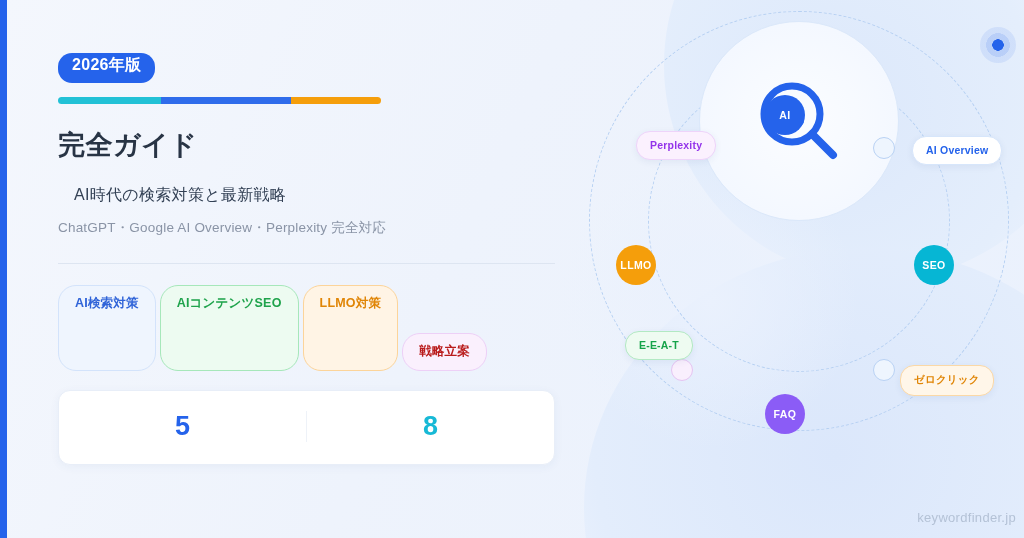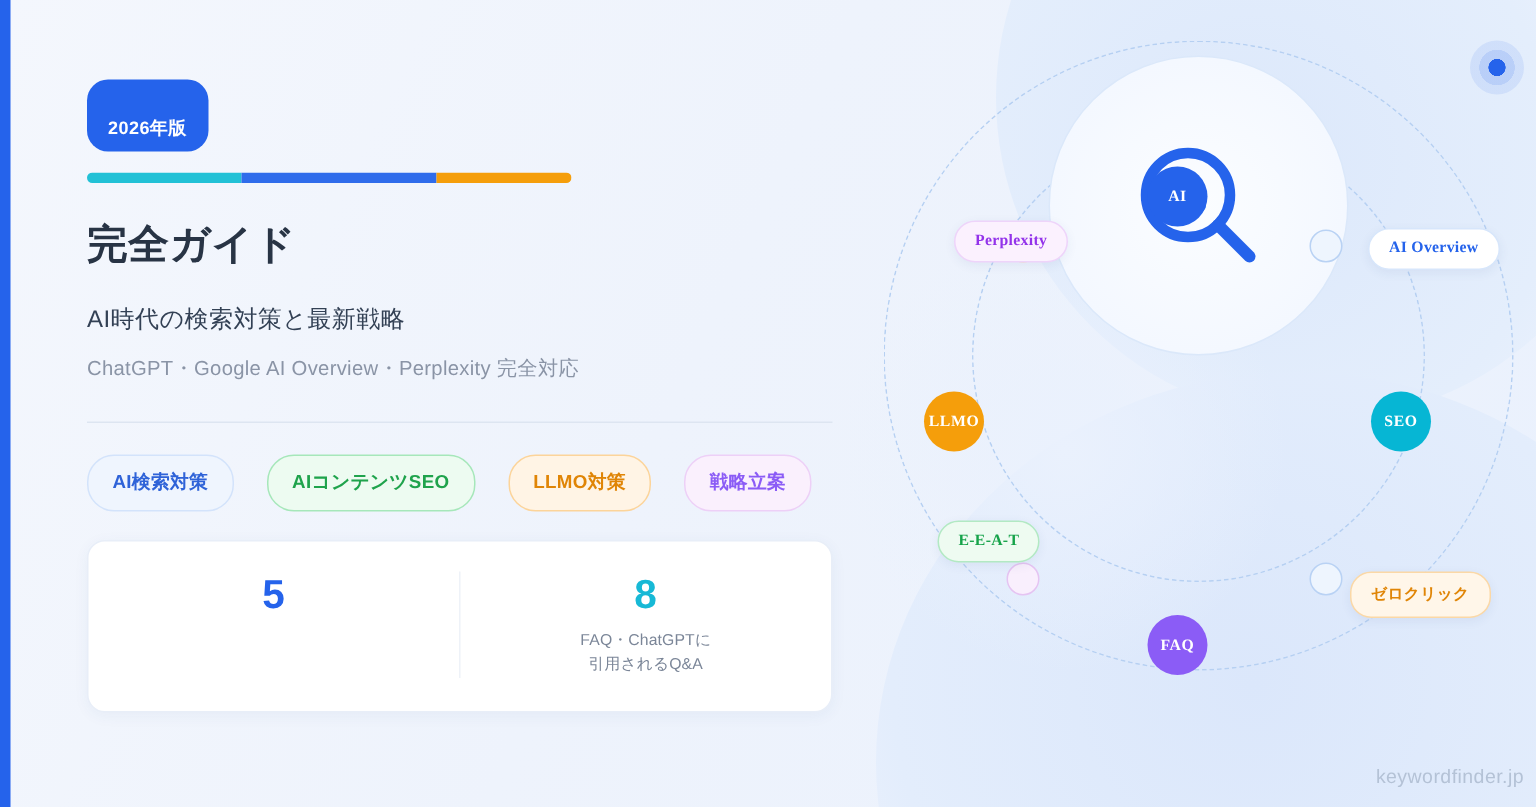--- a/index.html
+++ b/index.html
@@ -76,24 +76,24 @@
     position: absolute;
     left: 58px; top: 0;
     width: 500px; height: 538px;
     z-index: 4;
   }
 
   .year-badge {
     display: inline-block;
     background: #2563eb;
     color: #ffffff;
-    font-size: 12px;
+    font-size: 16px;
     font-weight: bold;
     letter-spacing: 0.3px;
-    padding: 24px 14px 7px;
+    padding: 2px 14px 7px;
     border-radius: 14px;
     margin-top: 53px;
   }
 
   .main-title {
     font-size: 74px;
     line-height: 0.98;
     font-weight: bold;
     color: #1e293b;
     letter-spacing: -1.5px;
@@ -120,55 +120,56 @@
     color: #283445;
     margin-top: 23px;
     letter-spacing: 0.5px;
   }
 
   .lede {
     font-size: 16px;
     color: #334155;
     margin-top: 22px;
     letter-spacing: 0.3px;
+    margin-left: 16px;
   }
 
   .lede-small {
     font-size: 13.5px;
     color: #8a94a6;
     margin-top: 13px;
     letter-spacing: 0.2px;
   }
 
   .hr-rule {
     width: 497px;
     height: 1px;
     background: #dde5f1;
     margin-top: 26px;
   }
 
   
   .tag-row {
     display: flex;
-    gap: 22px;
+    gap: 4px;
     margin-top: 21px;
   }
   .tag {
     font-size: 12.5px;
     font-weight: bold;
     padding: 9px 16px 10px;
     border-radius: 18px;
     border: 1px solid transparent;
     white-space: nowrap;
     letter-spacing: 0.2px;
   }
   .tag-blue   { background: #eff5fe; border-color: #d3e3fb; color: #2f63d8; }
   .tag-green  { background: #edfbf1; border-color: #a6e7ba; color: #1fa34c; }
   .tag-orange { background: #fff4e5; border-color: #fcd49a; color: #e08506; }
-  .tag-purple { background: #faf0fd; border-color: #edd0f7; color: #8b5cf6; }
+  .tag-purple { background: #faf0fd; border-color: #edd0f7; color: #b91c1c; margin-top: 48px; }
 
   
   .stats-card {
     width: 497px;
     margin-top: 19px;
     background: #ffffff;
     border-radius: 12px;
     border: 1px solid #e8eef8;
     box-shadow: 0 2px 10px rgba(38,70,130,0.05);
     display: flex;
@@ -192,24 +193,23 @@
     font-size: 10.5px;
     color: #7b8698;
     line-height: 1.5;
     margin-top: 8px;
     letter-spacing: 0.1px;
   }
 
   
   .diagram {
     position: absolute;
-    left: 574px; top: 16px;
+    left: 574px; top: 0;
     width: 450px; height: 449px;
     z-index: 3;
-    font-family: Liberation Serif, serif;
   }
 
   .orbit {
     position: absolute;
     border-radius: 50%;
     border: 1.5px dashed #b6d0f2;
     top: 50%; left: 50%;
     transform: translate(-50%, -50%);
   }
   .orbit-outer { width: 420px; height: 420px; margin-top: -4px; }
@@ -325,24 +325,20 @@
       <div class="tag tag-orange">LLMO対策</div>
       <div class="tag tag-purple">戦略立案</div>
     </div>
 
     <div class="stats-card">
       <div class="stat">
         <div class="stat-num s1">5</div>
       </div>
       <div class="stat">
         <div class="stat-num s2">8</div>
-        <div class="stat-label">
-          <span>FAQ・ChatGPTに</span><br>
-          <span>引用されるQ&amp;A</span>
-        </div>
       </div>
     </div>
 
   </div>
 
   <div class="diagram">
 
     <div class="orbit orbit-outer"></div>
     <div class="orbit orbit-mid"></div>
     <div class="inner-ring"></div>

